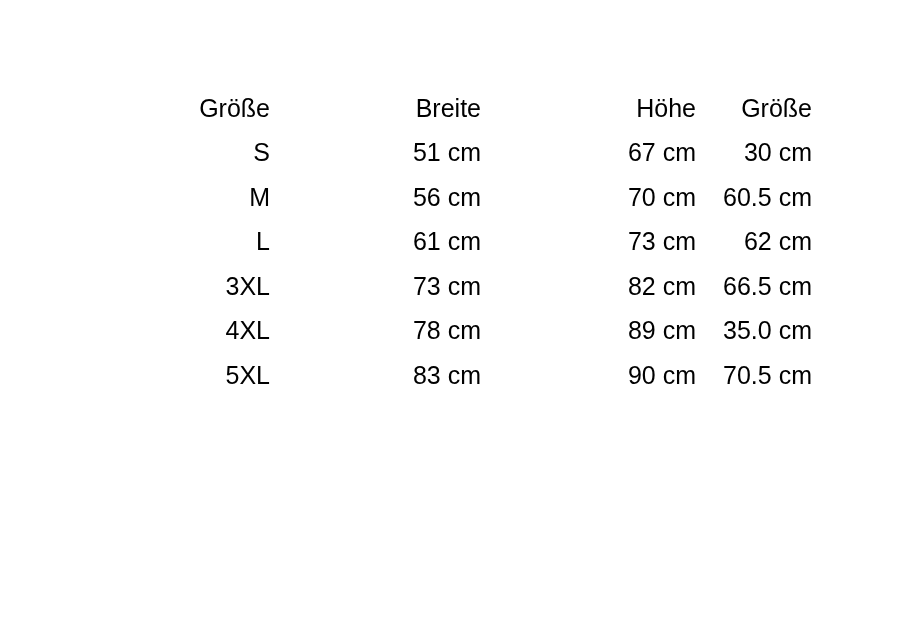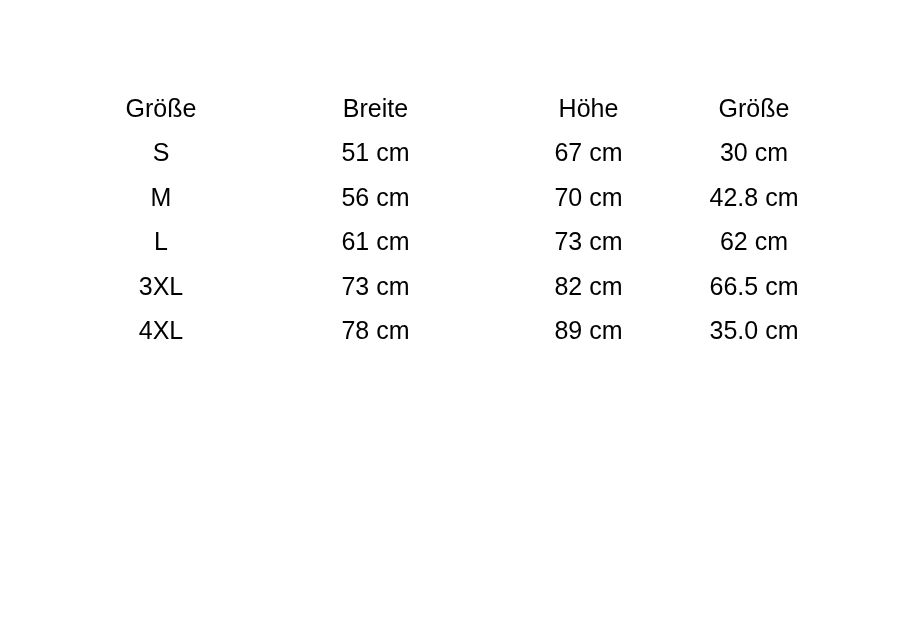--- a/index.html
+++ b/index.html
@@ -27,21 +27,21 @@
     border-collapse: collapse;
     table-layout: fixed;
     width: 760px;
   }
   .size-table col.c0 { width: 218px; }
   .size-table col.c1 { width: 211px; }
   .size-table col.c2 { width: 215px; }
   .size-table col.c3 { width: 116px; }
   .size-table th,
   .size-table td {
-    text-align: center;
+    text-align: right;
     vertical-align: top;
     padding: 0;
     height: 44.5px;
     line-height: 44.5px;
     font-size: 25px;
     font-weight: normal;
     white-space: nowrap;
   }
   .size-table th {
     font-weight: normal;
@@ -75,35 +75,41 @@
       <tr>
         <td>S</td>
         <td>51 cm</td>
         <td>67 cm</td>
         <td>30 cm</td>
       </tr>
       <tr>
         <td>M</td>
         <td>56 cm</td>
         <td>70 cm</td>
-        <td>42.8 cm</td>
+        <td>60.5 cm</td>
       </tr>
       <tr>
         <td>L</td>
         <td>61 cm</td>
         <td>73 cm</td>
         <td>62 cm</td>
       </tr>
       <tr>
         <td>3XL</td>
         <td>73 cm</td>
         <td>82 cm</td>
         <td>66.5 cm</td>
       </tr>
       <tr>
         <td>4XL</td>
         <td>78 cm</td>
         <td>89 cm</td>
         <td>35.0 cm</td>
       </tr>
+      <tr>
+        <td>5XL</td>
+        <td>83 cm</td>
+        <td>90 cm</td>
+        <td>70.5 cm</td>
+      </tr>
     </tbody>
   </table>
 </div>
 
 </body></html>

